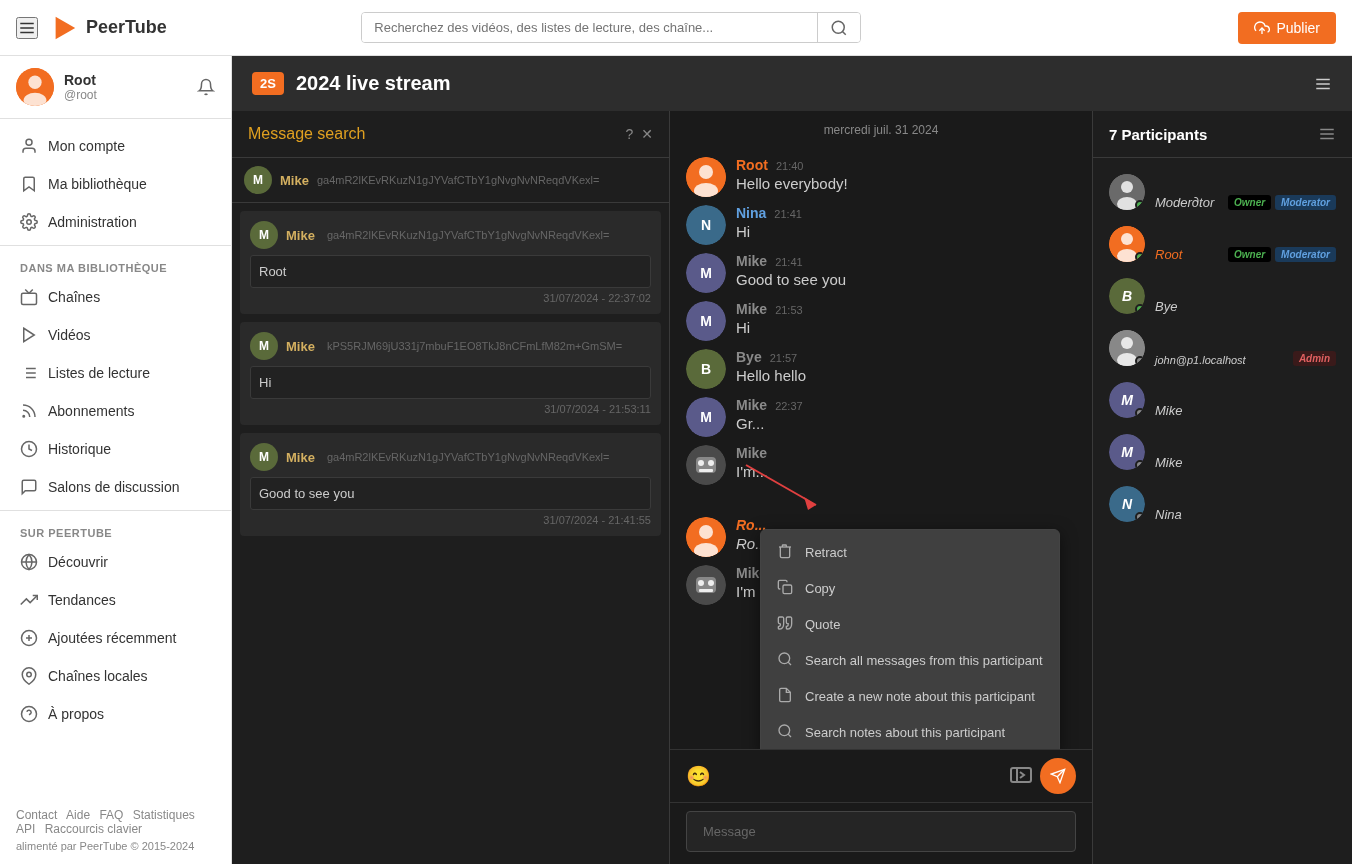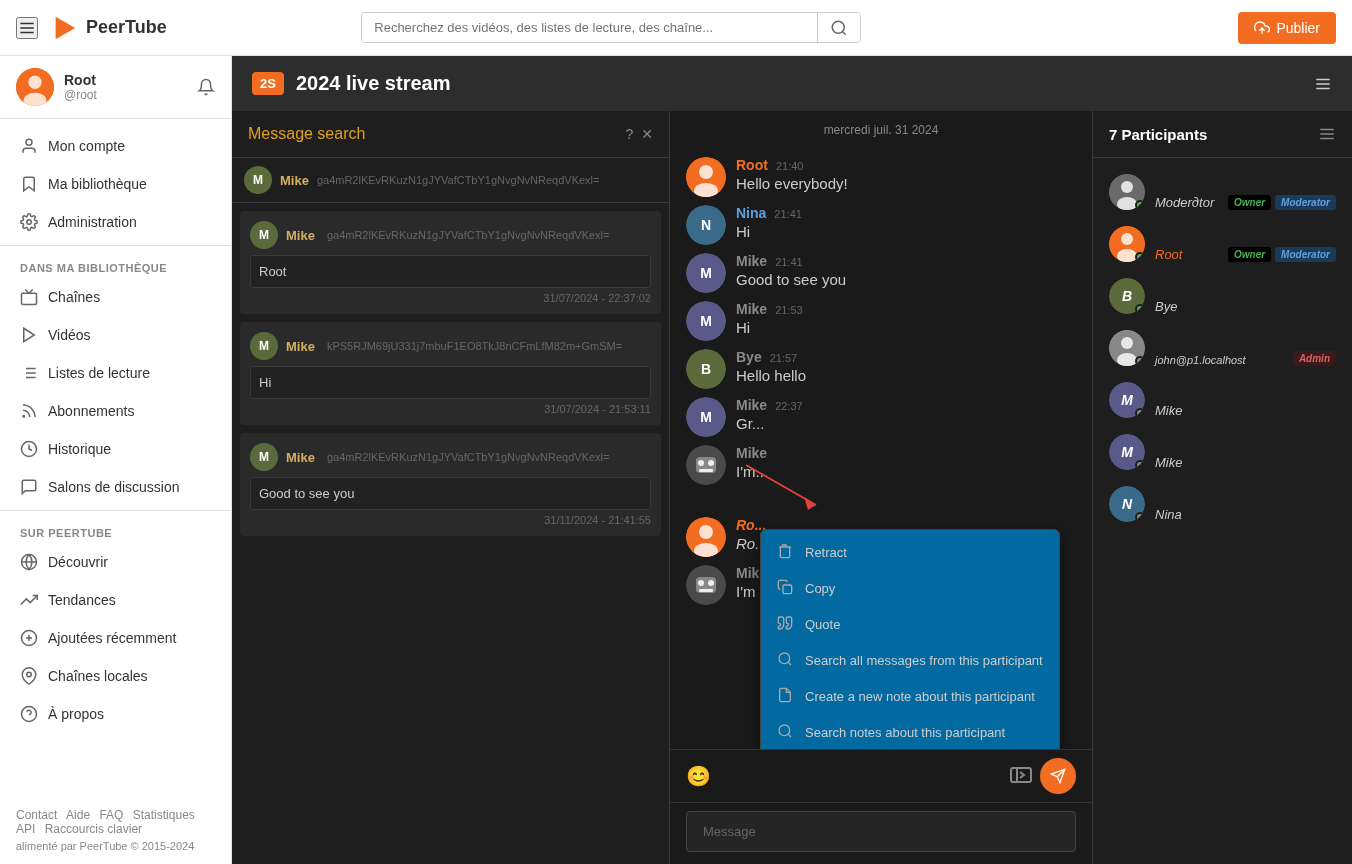--- a/index.html
+++ b/index.html
@@ -71,21 +71,21 @@
     .chat-msg-header { display: flex; align-items: baseline; gap: 8px; margin-bottom: 2px; }
     .chat-msg-name { font-weight: 700; font-size: 14px; }
     .chat-msg-name.root { color: #f26d21; }
     .chat-msg-name.nina { color: #60a0e0; }
     .chat-msg-name.mike { color: #8a8a8a; }
     .chat-msg-name.bye { color: #8a8a8a; }
     .chat-msg-time { color: #666; font-size: 11px; }
     .chat-msg-text { color: #ccc; font-size: 15px; }
 
     
-    .context-menu { position: absolute; background: #0369a1; border: 1px solid #444; border-radius: 6px; padding: 4px 0; z-index: 200; box-shadow: 0 4px 16px rgba(0,0,0,0.5); min-width: 280px; top: 220px; left: 60px; }
+    .context-menu { position: absolute; background: #404040; border: 1px solid #444; border-radius: 6px; padding: 4px 0; z-index: 200; box-shadow: 0 4px 16px rgba(0,0,0,0.5); min-width: 280px; top: 220px; left: 60px; }
     .context-menu-item { display: flex; align-items: center; gap: 10px; padding: 9px 16px; color: #ccc; font-size: 13px; cursor: pointer; }
     .context-menu-icon { width: 18px; height: 18px; color: #aaa; flex-shrink: 0; }
     .chat-emoji-btn { color: #f5c842; font-size: 20px; cursor: pointer; flex-shrink: 0; }
     .chat-expand-btn { color: #888; cursor: pointer; flex-shrink: 0; margin-left: auto; }
     .chat-send-btn { background: #f26d21; color: #fff; border: none; border-radius: 50%; width: 36px; height: 36px; display: flex; align-items: center; justify-content: center; cursor: pointer; flex-shrink: 0; }
     .chat-input-area { background: #1a1a1a; border-top: 1px solid #333; flex-shrink: 0; }
     .chat-input { width: 100%; padding: 12px 16px; background: #252525; border: 1px solid #444; border-radius: 4px; color: #ccc; font-size: 13px; outline: none; }
     .chat-input::placeholder { color: #666; }
     .chat-controls { display: flex; align-items: center; padding: 8px 12px; gap: 8px; border-top: 1px solid #333; }
 
@@ -357,21 +357,21 @@
             <div class="msg-result-time">31/07/2024 - 21:53:11</div>
           </div>
 
           <div class="msg-result-item">
             <div class="msg-result-header">
               <div class="msg-result-avatar" style="background:#5a6a3a;">M</div>
               <span class="msg-result-name">Mike</span>
               <span class="msg-result-id">ga4mR2lKEvRKuzN1gJYVafCTbY1gNvgNvNReqdVKexl=</span>
             </div>
             <div class="msg-result-body">Good to see you</div>
-            <div class="msg-result-time">31/11/2024 - 21:41:55</div>
+            <div class="msg-result-time">31/07/2024 - 21:41:55</div>
           </div>
         </div>
       </div>
 
       <div class="main-chat">
         <div class="chat-date">mercredi juil. 31 2024</div>
         <div class="chat-messages">
 
           <div class="chat-msg">
             <div class="chat-msg-avatar">

